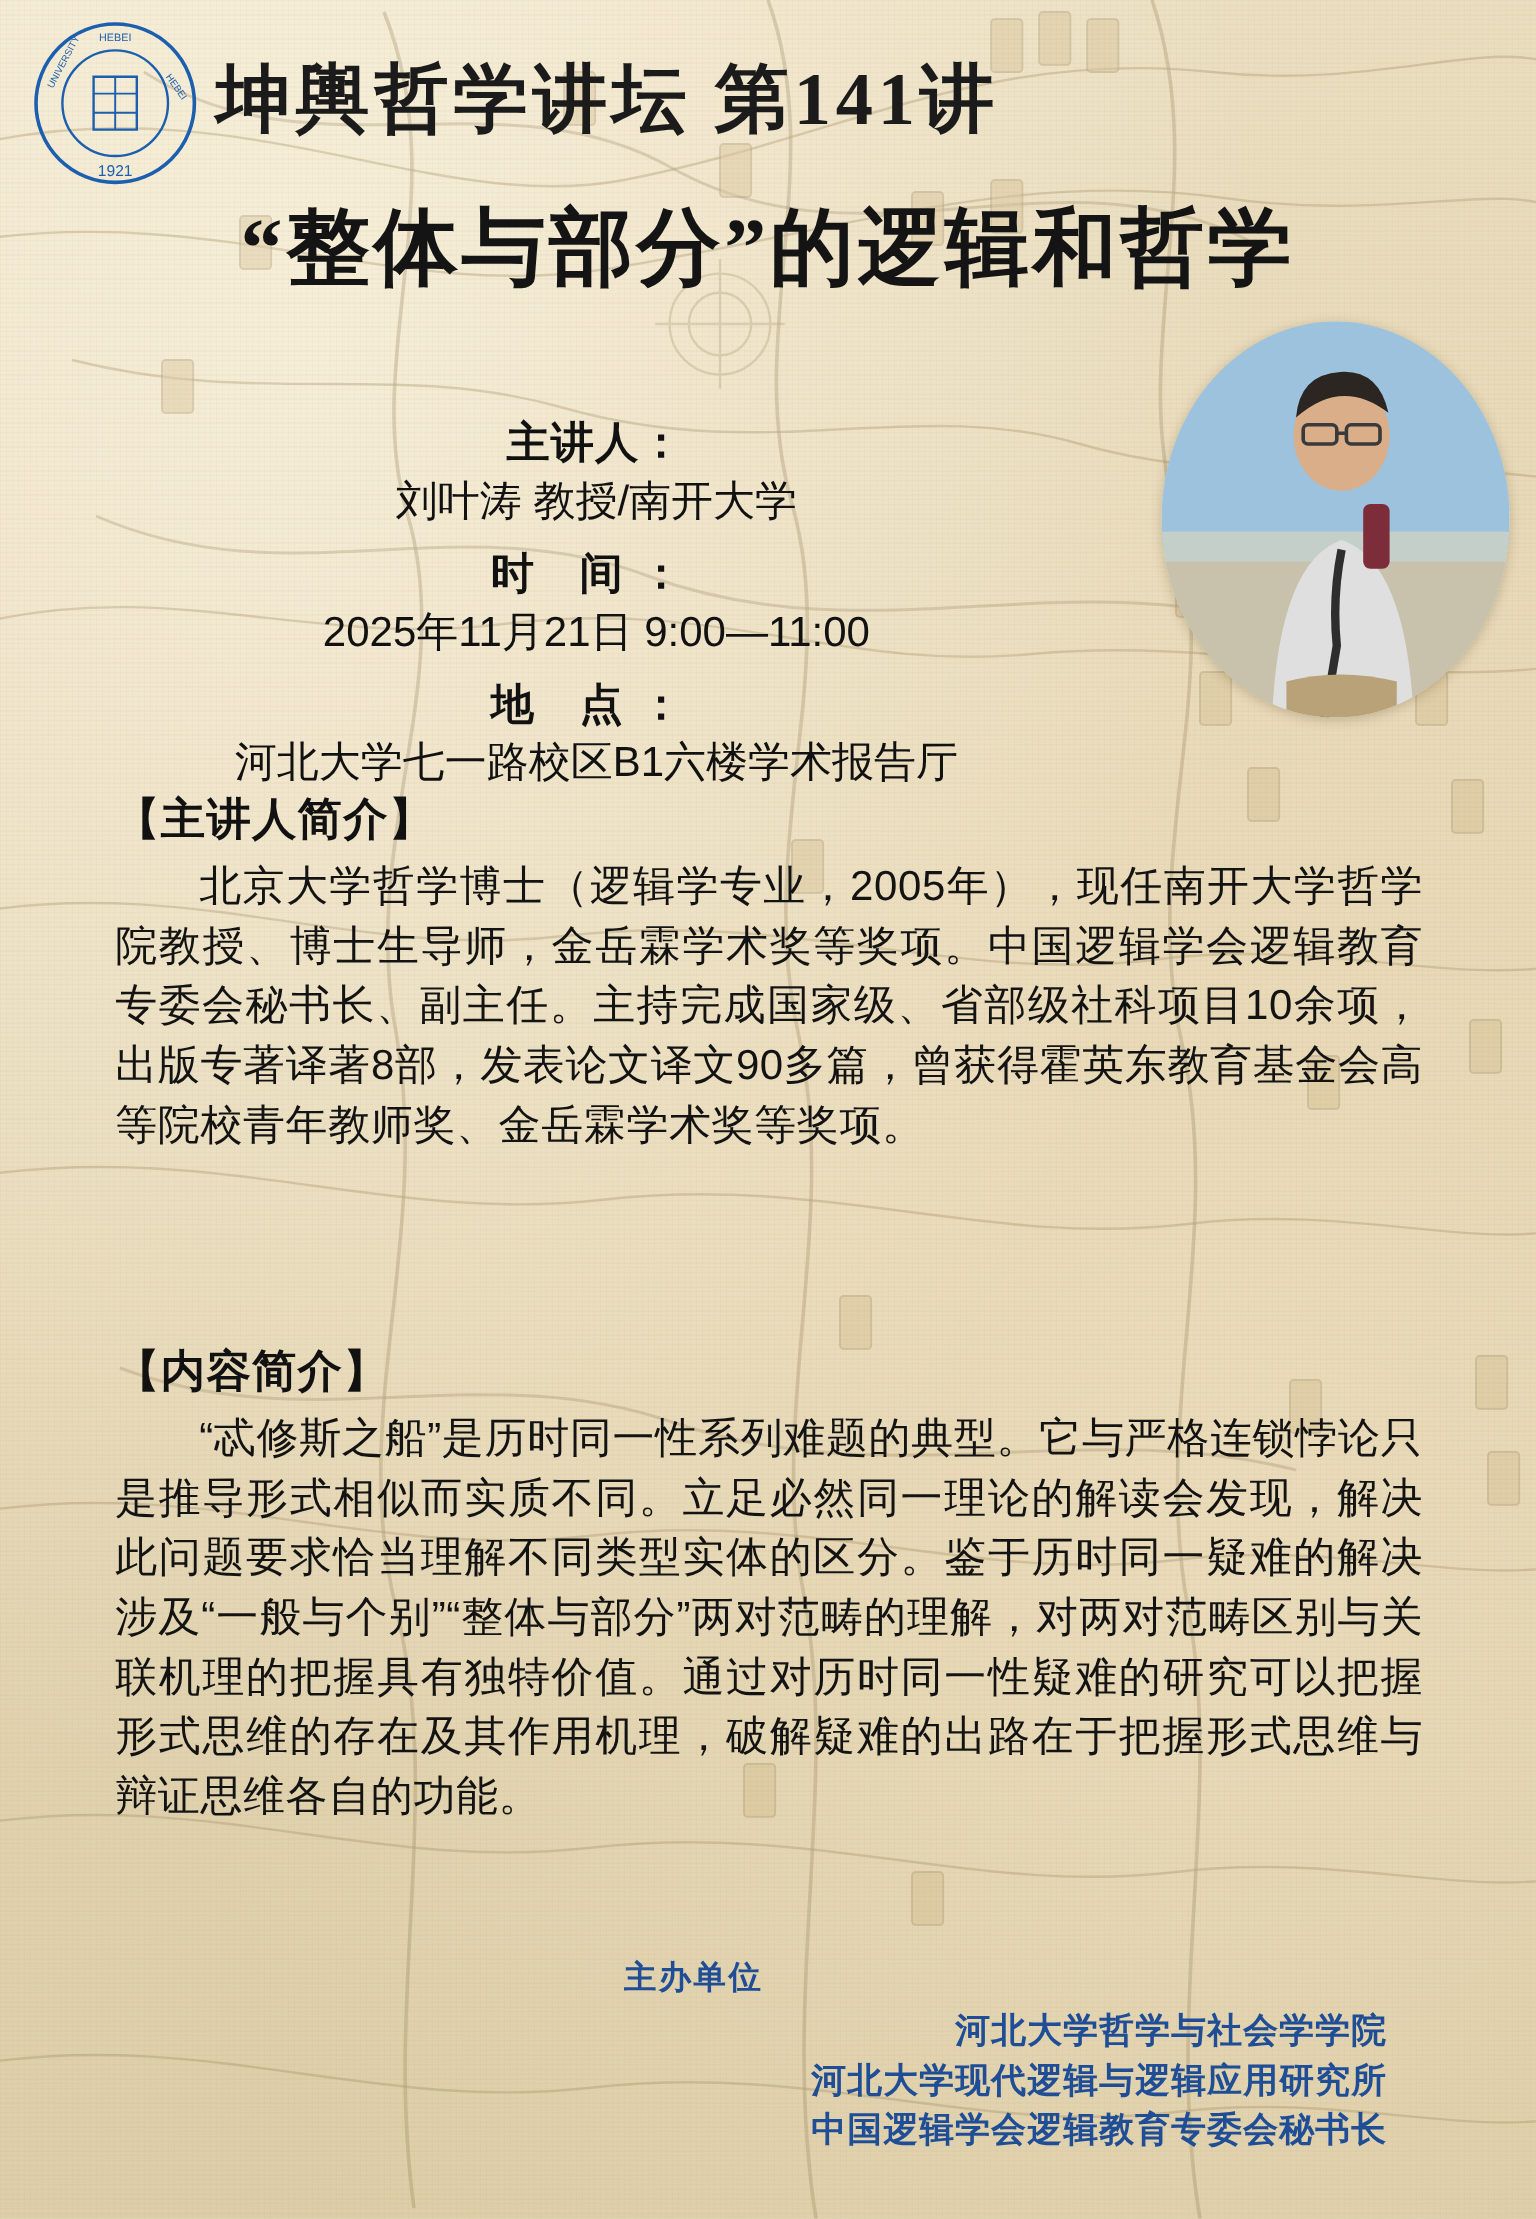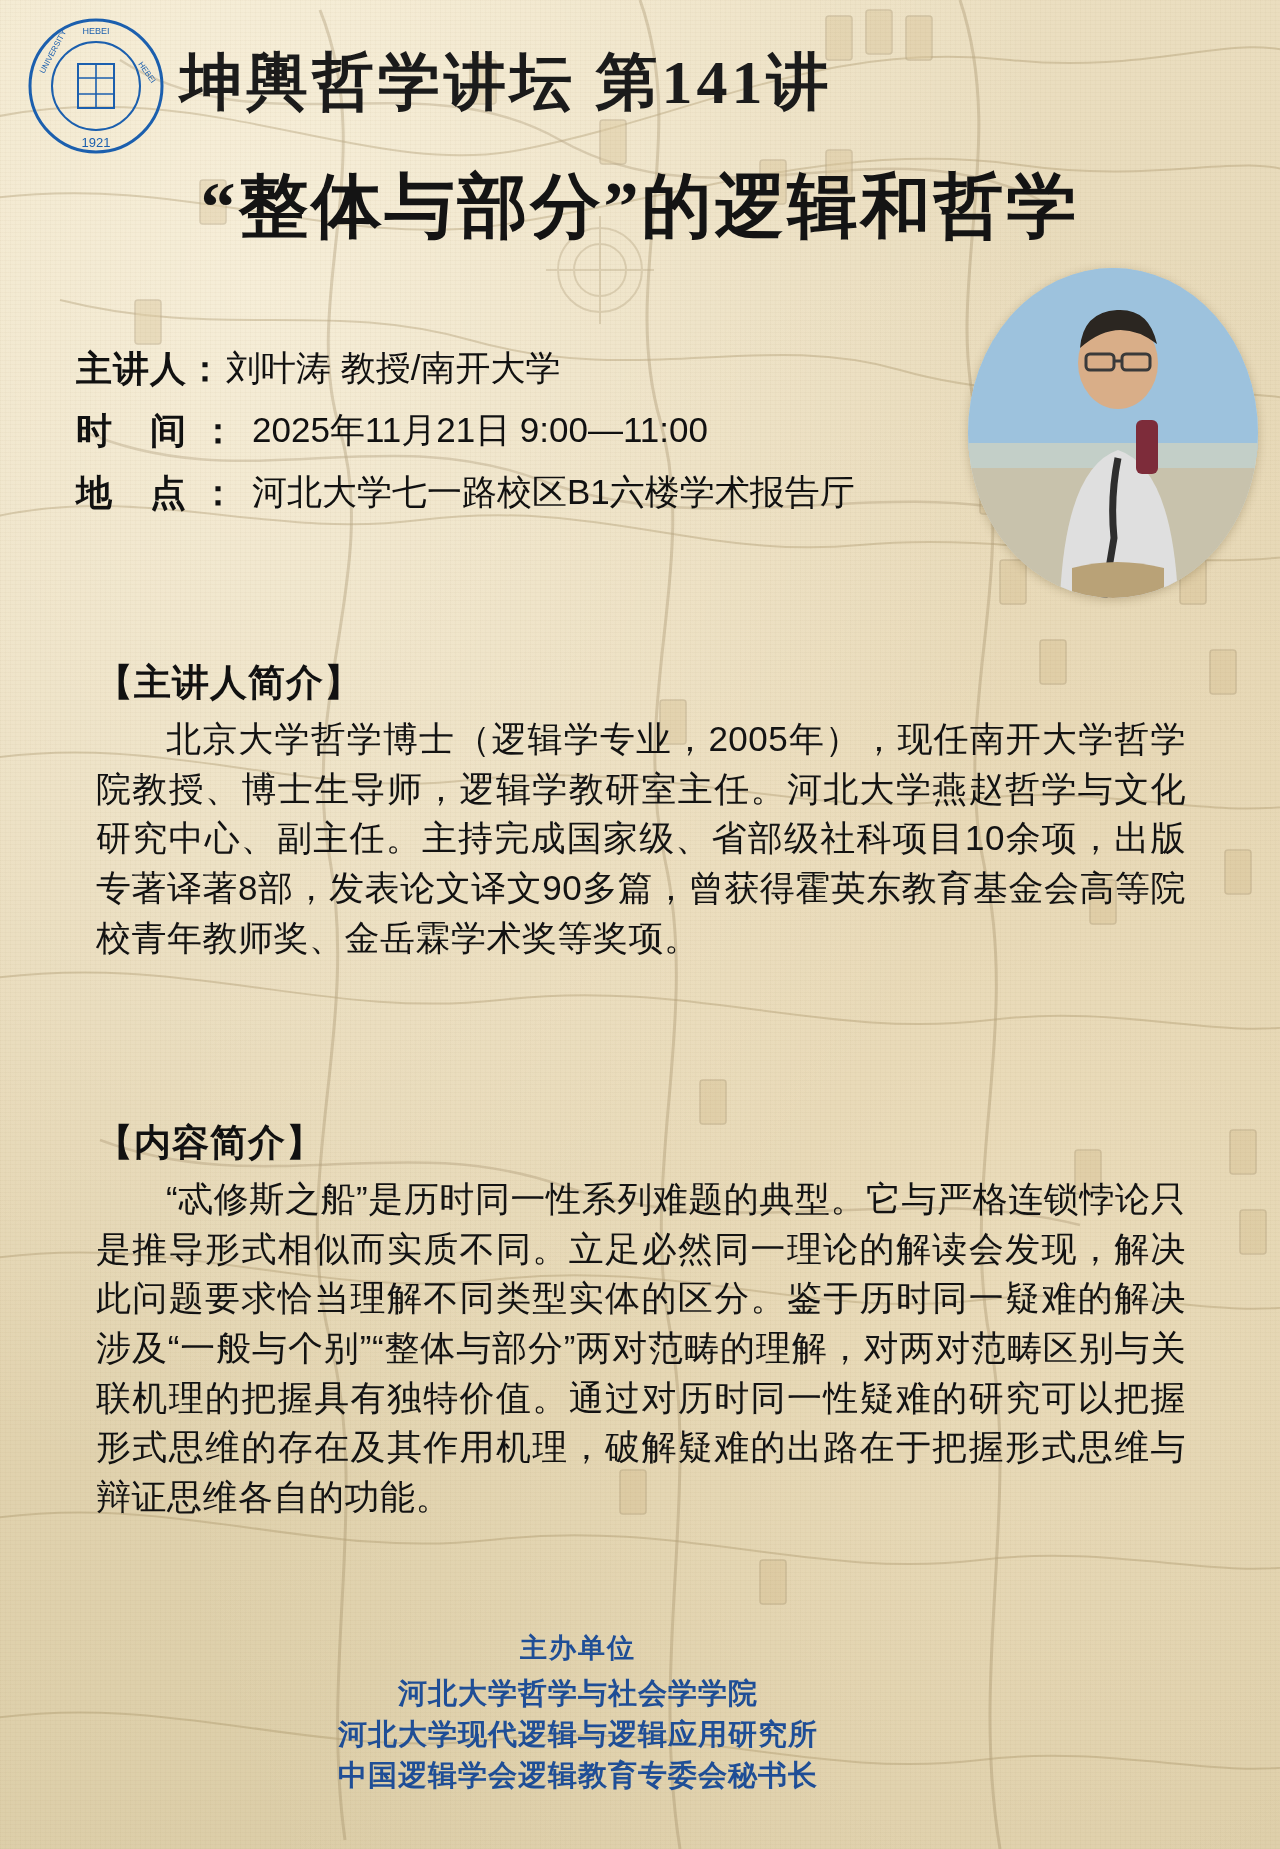--- a/index.html
+++ b/index.html
@@ -80,24 +80,25 @@
 
   
   .info {
     position: absolute;
     left: 76px;
     top: 345px;
     width: 840px;
   }
   .info-row {
     display: flex;
-    align-items: flex-start;
+    align-items: center;
     margin-bottom: 13px;
     font-size: 35px;
     color: #111;
+    flex-direction: column;
   }
   .info-label {
     font-weight: bold;
     white-space: nowrap;
     font-size: 36px;
     letter-spacing: 1px;
   }
   .info-label.wide { letter-spacing: 14px; }
   .info-value {
     margin-left: 2px;
@@ -158,20 +159,21 @@
     font-weight: bold;
     font-size: 27px;
     letter-spacing: 2px;
     margin-bottom: 7px;
   }
   .org-item {
     font-weight: bold;
     font-size: 29px;
     letter-spacing: 1px;
     line-height: 1.42;
+    text-align: right;
   }
 </style>
 </head>
 <body>
 
 <div class="poster">
 
   <div class="map-layer">
     <svg viewBox="0 0 1280 1849" preserveAspectRatio="none" xmlns="http://www.w3.org/2000/svg">
       <g fill="none" stroke="#9a8457" stroke-width="2" opacity="0.55">
@@ -275,21 +277,21 @@
       <span class="info-value">2025年11月21日 9:00—11:00</span>
     </div>
     <div class="info-row">
       <span class="info-label wide">地 点：</span>
       <span class="info-value">河北大学七一路校区B1六楼学术报告厅</span>
     </div>
   </div>
 
   <div class="section" id="bio">
     <div class="section-title">【主讲人简介】</div>
-    <div class="section-body">北京大学哲学博士（逻辑学专业，2005年），现任南开大学哲学院教授、博士生导师，逻辑学教研室主任。河北大学燕赵哲学与文化研究中心、副主任。主持完成国家级、省部级社科项目10余项，出版专著译著8部，发表论文译文90多篇，曾获得霍英东教育基金会高等院校青年教师奖、金岳霖学术奖等奖项。</div>
+    <div class="section-body">北京大学哲学博士（逻辑学专业，2005年），现任南开大学哲学院教授、博士生导师，金岳霖学术奖等奖项。中国逻辑学会逻辑教育专委会秘书长、副主任。主持完成国家级、省部级社科项目10余项，出版专著译著8部，发表论文译文90多篇，曾获得霍英东教育基金会高等院校青年教师奖、金岳霖学术奖等奖项。</div>
   </div>
 
   <div class="section" id="content">
     <div class="section-title">【内容简介】</div>
     <div class="section-body">“忒修斯之船”是历时同一性系列难题的典型。它与严格连锁悖论只是推导形式相似而实质不同。立足必然同一理论的解读会发现，解决此问题要求恰当理解不同类型实体的区分。鉴于历时同一疑难的解决涉及“一般与个别”“整体与部分”两对范畴的理解，对两对范畴区别与关联机理的把握具有独特价值。通过对历时同一性疑难的研究可以把握形式思维的存在及其作用机理，破解疑难的出路在于把握形式思维与辩证思维各自的功能。</div>
   </div>
 
   <div class="organizers">
     <div class="org-title">主办单位</div>
     <div class="org-item">河北大学哲学与社会学学院</div>

